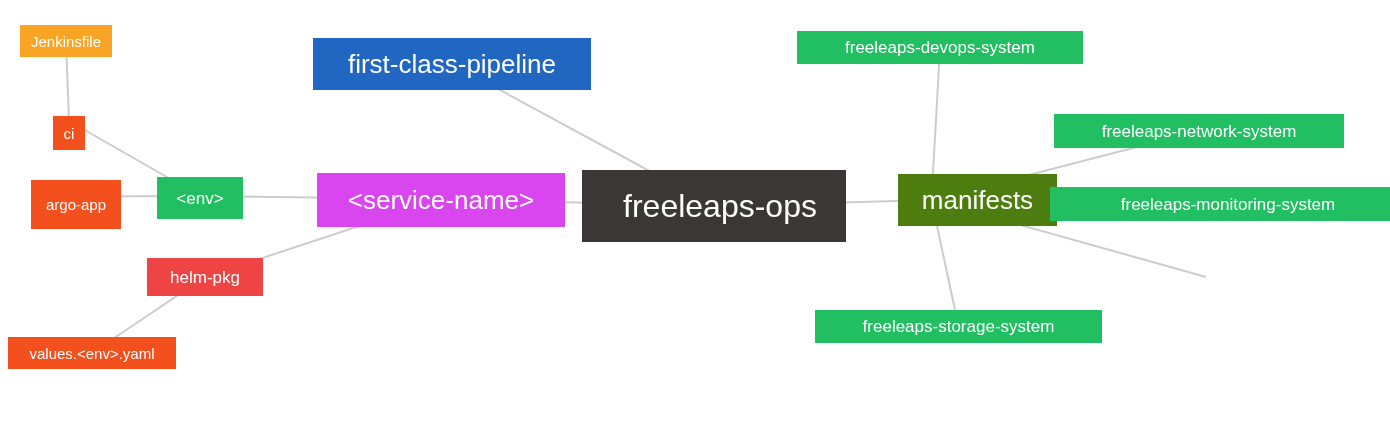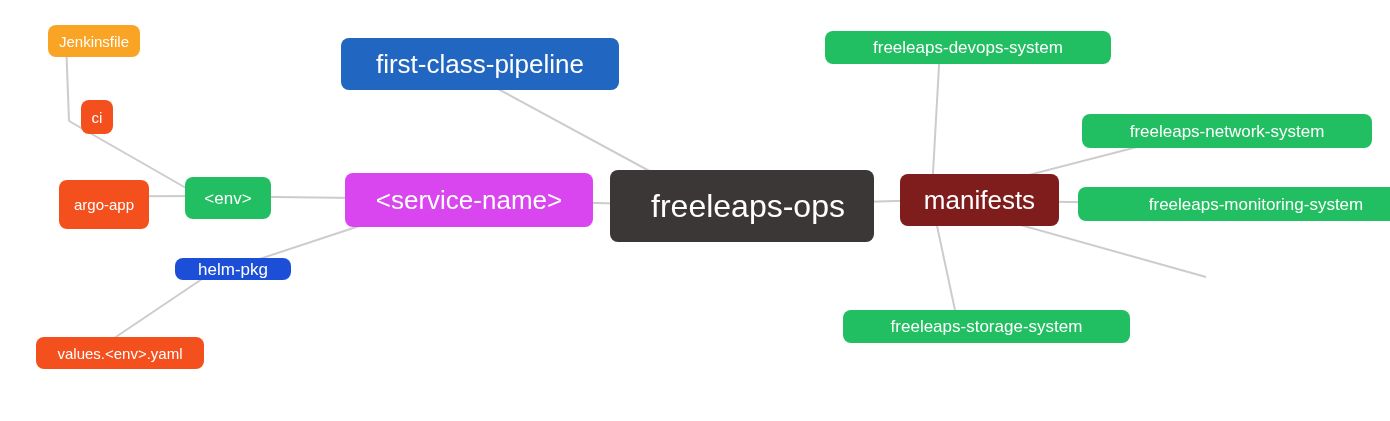--- a/index.html
+++ b/index.html
@@ -26,26 +26,25 @@
     stroke: #cccccc;
     stroke-width: 2;
   }
   .node {
     position: absolute;
     z-index: 2;
     display: flex;
     align-items: center;
     justify-content: center;
     color: #ffffff;
-    border-radius: 8px;
+    border-radius: 0;
     white-space: nowrap;
     box-sizing: border-box;
     cursor: default;
     line-height: 1;
-    margin-left: 28px;
   }
   .fs-sm { font-size: 15px; }
   .fs-md { font-size: 17px; }
   .fs-lg { font-size: 26px; }
   .fs-xl { font-size: 32px; }
 </style>
 </head>
 <body>
 
 <div id="canvas">
@@ -62,37 +61,37 @@
       <line x1="714" y1="206" x2="931.5" y2="200" stroke="#cccccc"></line>
       <line x1="931.5" y1="200" x2="940" y2="47.5" stroke="#cccccc"></line>
       <line x1="931.5" y1="200" x2="1199" y2="131" stroke="#cccccc"></line>
       <line x1="931.5" y1="200" x2="1212" y2="204" stroke="#cccccc"></line>
       <line x1="931.5" y1="200" x2="1206" y2="277" stroke="#cccccc"></line>
       <line x1="931.5" y1="200" x2="958.5" y2="326.5" stroke="#cccccc"></line>
     </svg>
 
   <div class="node fs-sm" style="left: 20px; top: 25px; width: 92px; height: 32px; background: rgb(249, 164, 36);">Jenkinsfile</div>
 
-  <div class="node fs-sm" style="left: 53px; top: 100px; width: 32px; height: 34px; background: rgb(244, 80, 30);">ci</div>
+  <div class="node fs-sm" style="left: 53px; top: 116px; width: 32px; height: 34px; background: rgb(244, 80, 30);">ci</div>
 
   <div class="node fs-sm" style="left: 31px; top: 180px; width: 90px; height: 49px; background: rgb(244, 80, 30);">argo-app</div>
 
   <div class="node fs-md" style="left: 157px; top: 177px; width: 86px; height: 42px; background: rgb(33, 191, 97); text-align: right;">&lt;env&gt;</div>
 
-  <div class="node fs-md" style="left: 147px; top: 258px; width: 116px; height: 22px; background: #1d4ed8;">helm-pkg</div>
+  <div class="node fs-md" style="left: 147px; top: 258px; width: 116px; height: 38px; background: #ef4444;">helm-pkg</div>
 
   <div class="node fs-sm" style="left: 8px; top: 337px; width: 168px; height: 32px; background: rgb(244, 80, 30);">values.&lt;env&gt;.yaml</div>
 
   <div class="node fs-lg" style="left: 313px; top: 38px; width: 278px; height: 52px; background: rgb(33, 102, 192);">first-class-pipeline</div>
 
   <div class="node fs-lg" style="left: 317px; top: 173px; width: 248px; height: 54px; background: #d946ef;">&lt;service-name&gt;</div>
 
   <div class="node fs-xl" style="left: 582px; top: 170px; width: 264px; height: 72px; background: rgb(59, 55, 55); padding-left: 12px;">freeleaps-ops</div>
 
-  <div class="node fs-lg" style="left: 872px; top: 174px; width: 159px; height: 52px; background: #7f1d1d;">manifests</div>
+  <div class="node fs-lg" style="left: 898px; top: 174px; width: 159px; height: 52px; background: #4d7c0f;">manifests</div>
 
   <div class="node fs-md" style="left: 797px; top: 31px; width: 286px; height: 33px; background: rgb(33, 191, 97);">freeleaps-devops-system</div>
 
   <div class="node fs-md" style="left: 1054px; top: 114px; width: 290px; height: 34px; background: rgb(33, 191, 97);">freeleaps-network-system</div>
 
   <div class="node fs-md" style="left: 1050px; top: 187px; width: 356px; height: 34px; background: rgb(33, 191, 97);">freeleaps-monitoring-system</div>
 
 
   <div class="node fs-md" style="left: 815px; top: 310px; width: 287px; height: 33px; background: rgb(33, 191, 97); text-align: center;">freeleaps-storage-system</div>
 

